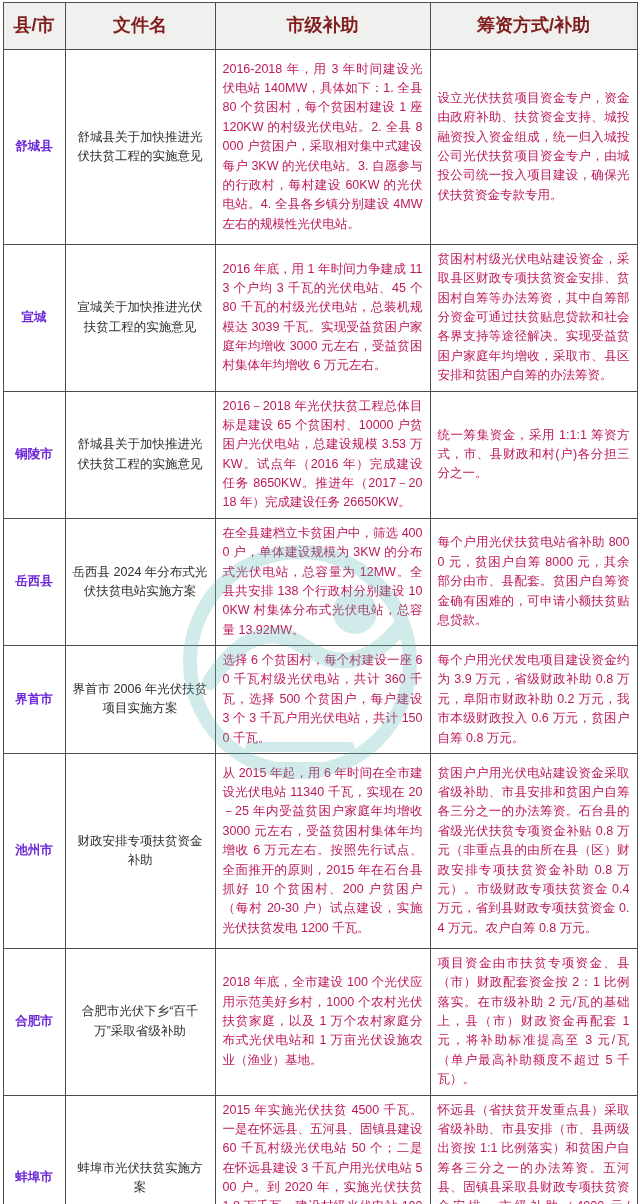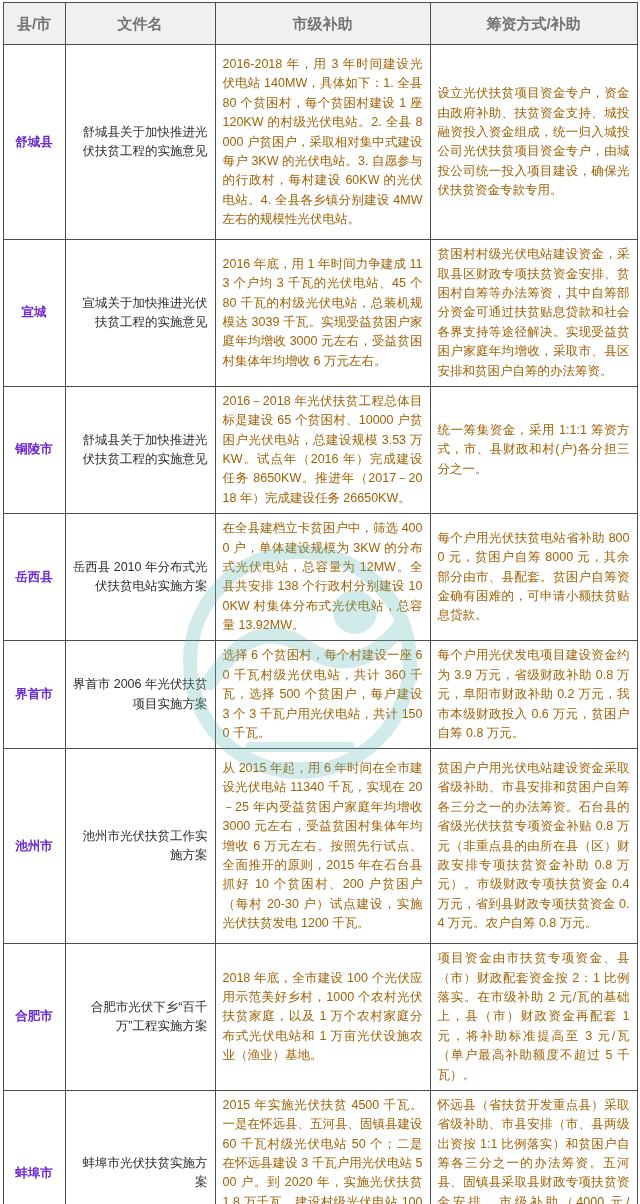--- a/index.html
+++ b/index.html
@@ -21,40 +21,40 @@
   table.policy th, table.policy td{
     border:1px solid #4d4d4d;
     vertical-align:middle;
     padding:5px 7px;
     word-break:break-all;
   }
   table.policy th{
     background:#f0f0ee;
     font-weight:bold;
     text-align:center;
-    font-size:15px;
+    font-size:18px;
     padding:9px 0;
-    color:#737373;
+    color:#7f1d1d;
   }
   td.city{
     text-align:center;
     font-weight:bold;
     color:#6d28d9;
     padding:4px 3px;
   }
   td.doc{
-    text-align:right;
+    text-align:center;
     vertical-align:middle;
     color:#2e2e2e;
   }
   td.goal, td.fund{
     text-align:justify;
     text-justify:inter-ideograph;
     vertical-align:middle;
-    color:#a16207;
+    color:#be185d;
     white-space:pre-line;
     margin-left:8px;
   }
   col.c1{width:62px;}
   col.c2{width:150px;}
   col.c3{width:215px;}
   col.c4{width:207px;}
   .watermark{
     position:absolute;
     left:150px;
@@ -108,39 +108,39 @@
           <td class="fund">贫困村村级光伏电站建设资金，采取县区财政专项扶贫资金安排、贫困村自筹等办法筹资，其中自筹部分资金可通过扶贫贴息贷款和社会各界支持等途径解决。实现受益贫困户家庭年均增收，采取市、县区安排和贫困户自筹的办法筹资。</td>
         </tr>
         <tr style="height: 112px;">
           <td class="city">铜陵市</td>
           <td class="doc">舒城县关于加快推进光伏扶贫工程的实施意见</td>
           <td class="goal">2016－2018 年光伏扶贫工程总体目标是建设 65 个贫困村、10000 户贫困户光伏电站，总建设规模 3.53 万 KW。试点年（2016 年）完成建设任务 8650KW。推进年（2017－2018 年）完成建设任务 26650KW。</td>
           <td class="fund">统一筹集资金，采用 1:1:1 筹资方式，市、县财政和村(户)各分担三分之一。</td>
         </tr>
         <tr style="height: 120px;">
           <td class="city">岳西县</td>
-          <td class="doc">岳西县 2010 年分布式光伏扶贫电站实施方案</td>
+          <td class="doc">岳西县 2024 年分布式光伏扶贫电站实施方案</td>
           <td class="goal">在全县建档立卡贫困户中，筛选 4000 户，单体建设规模为 3KW 的分布式光伏电站，总容量为 12MW。全县共安排 138 个行政村分别建设 100KW 村集体分布式光伏电站，总容量 13.92MW。</td>
           <td class="fund">每个户用光伏扶贫电站省补助 8000 元，贫困户自筹 8000 元，其余部分由市、县配套。贫困户自筹资金确有困难的，可申请小额扶贫贴息贷款。</td>
         </tr>
         <tr style="height: 68px;">
           <td class="city">界首市</td>
           <td class="doc">界首市 2006 年光伏扶贫项目实施方案</td>
           <td class="goal">选择 6 个贫困村，每个村建设一座 60 千瓦村级光伏电站，共计 360 千瓦，选择 500 个贫困户，每户建设 3 个 3 千瓦户用光伏电站，共计 1500 千瓦。</td>
           <td class="fund">每个户用光伏发电项目建设资金约为 3.9 万元，省级财政补助 0.8 万元，阜阳市财政补助 0.2 万元，我市本级财政投入 0.6 万元，贫困户自筹 0.8 万元。</td>
         </tr>
         <tr style="height: 195px;">
           <td class="city">池州市</td>
-          <td class="doc">池州市光伏扶贫工作实施方案</td>
+          <td class="doc">财政安排专项扶贫资金补助</td>
           <td class="goal">从 2015 年起，用 6 年时间在全市建设光伏电站 11340 千瓦，实现在 20－25 年内受益贫困户家庭年均增收 3000 元左右，受益贫困村集体年均增收 6 万元左右。按照先行试点、全面推开的原则，2015 年在石台县抓好 10 个贫困村、200 户贫困户（每村 20-30 户）试点建设，实施光伏扶贫发电 1200 千瓦。</td>
           <td class="fund">贫困户户用光伏电站建设资金采取省级补助、市县安排和贫困户自筹各三分之一的办法筹资。石台县的省级光伏扶贫专项资金补贴 0.8 万元（非重点县的由所在县（区）财政安排专项扶贫资金补助 0.8 万元）。市级财政专项扶贫资金 0.4 万元，省到县财政专项扶贫资金 0.4 万元。农户自筹 0.8 万元。</td>
         </tr>
         <tr style="height: 108px;">
           <td class="city">合肥市</td>
-          <td class="doc">合肥市光伏下乡“百千万”工程实施方案</td>
+          <td class="doc">合肥市光伏下乡“百千万”采取省级补助</td>
           <td class="goal">2018 年底，全市建设 100 个光伏应用示范美好乡村，1000 个农村光伏扶贫家庭，以及 1 万个农村家庭分布式光伏电站和 1 万亩光伏设施农业（渔业）基地。</td>
           <td class="fund">项目资金由市扶贫专项资金、县（市）财政配套资金按 2：1 比例落实。在市级补助 2 元/瓦的基础上，县（市）财政资金再配套 1 元，将补助标准提高至 3 元/瓦（单户最高补助额度不超过 5 千瓦）。</td>
         </tr>
         <tr style="height: 130px;">
           <td class="city">蚌埠市</td>
           <td class="doc">蚌埠市光伏扶贫实施方案</td>
           <td class="goal">2015 年实施光伏扶贫 4500 千瓦。一是在怀远县、五河县、固镇县建设 60 千瓦村级光伏电站 50 个；二是在怀远县建设 3 千瓦户用光伏电站 500 户。到 2020 年，实施光伏扶贫 1.8 万千瓦。建设村级光伏电站 100 个左右，户用光伏电站 4000 户左右。</td>
           <td class="fund">怀远县（省扶贫开发重点县）采取省级补助、市县安排（市、县两级出资按 1:1 比例落实）和贫困户自筹各三分之一的办法筹资。五河县、固镇县采取县财政专项扶贫资金安排、市级补助（4000 元/户）、包户干部和社会各界捐助、贫困户自筹的办法筹资。</td>
         </tr>
       </tbody>

